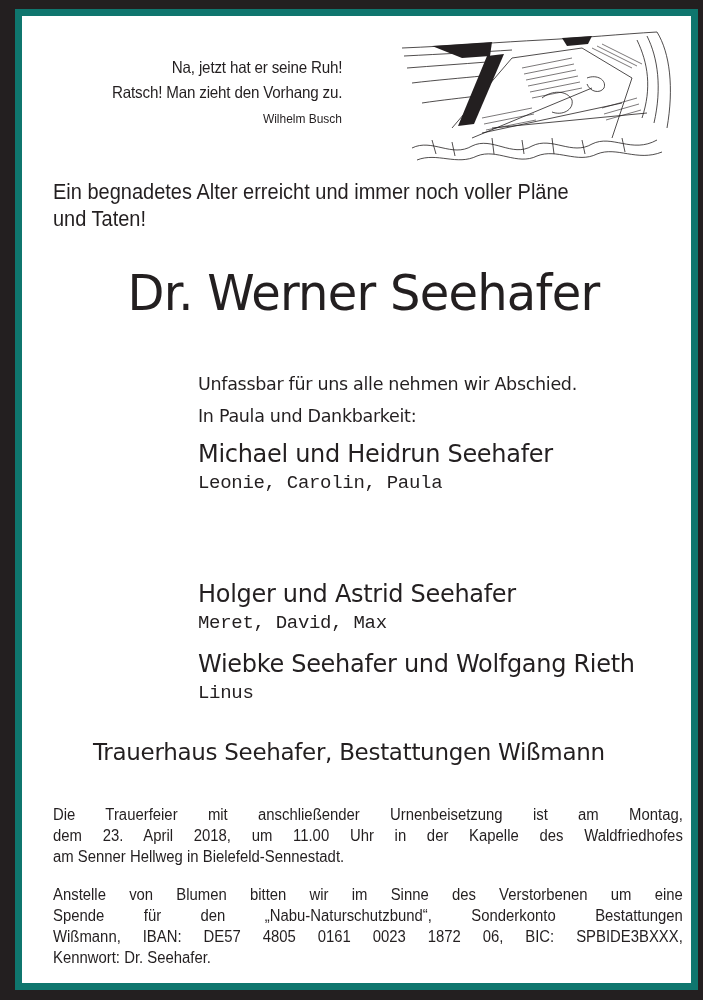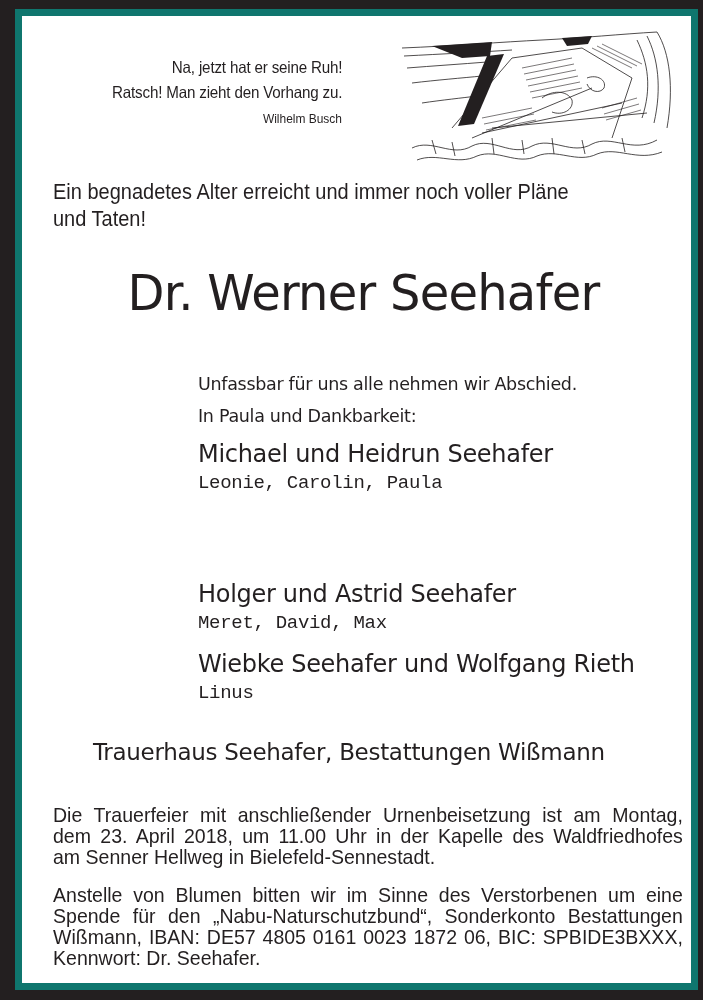--- a/index.html
+++ b/index.html
@@ -85,21 +85,21 @@
       left: 31px; top: 724px;
       font-family: "DejaVu Sans", sans-serif;
       font-size: 23px;
       line-height: 25px;
       letter-spacing: -0.3px;
       margin-left: 40px;
     }
     .paragraph {
       left: 31px; width: 630px;
       font-family: "Liberation Sans", sans-serif;
-      font-size: 21px;
+      font-size: 16px;
       line-height: 21px;
       text-align: justify;
       text-align-last: left;
       white-space: normal;
     }
     .paragraph span.line { display: block; text-align: justify; text-align-last: justify; transform: scaleX(0.93); transform-origin: left center; width: 107.5%; }
     .paragraph span.line.last { text-align-last: left; }
   </style>
 </head>
 <body>

